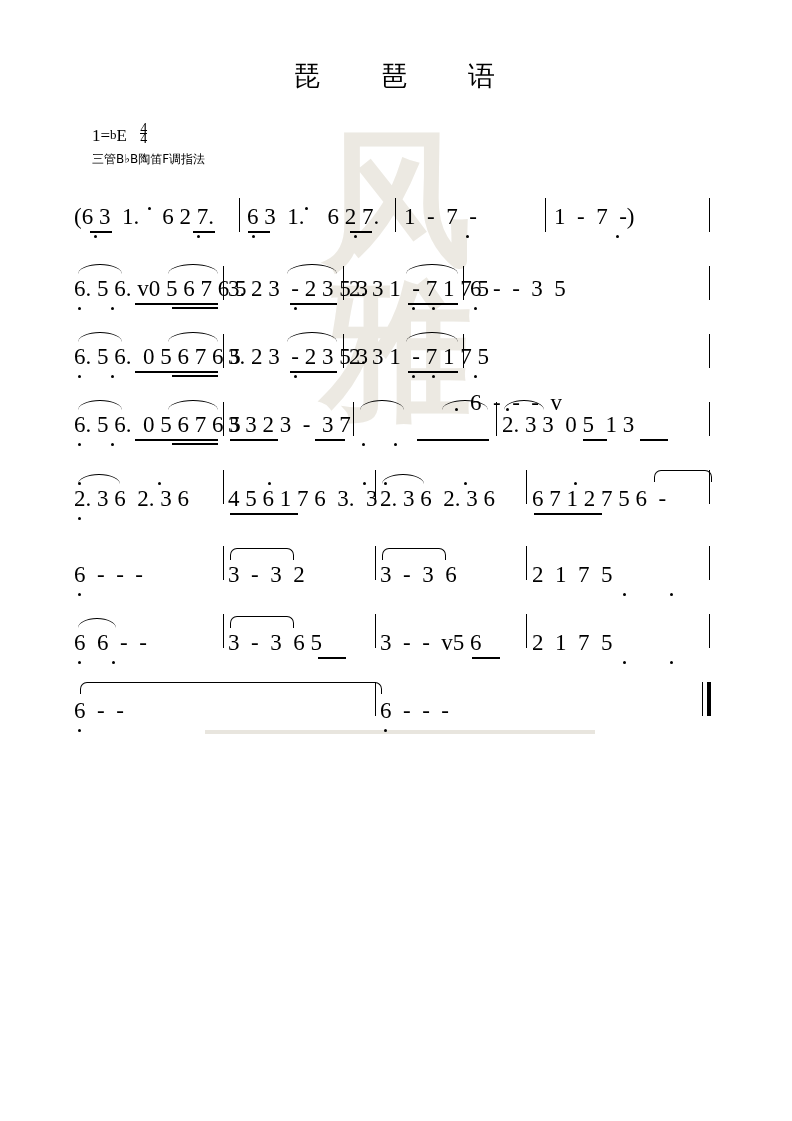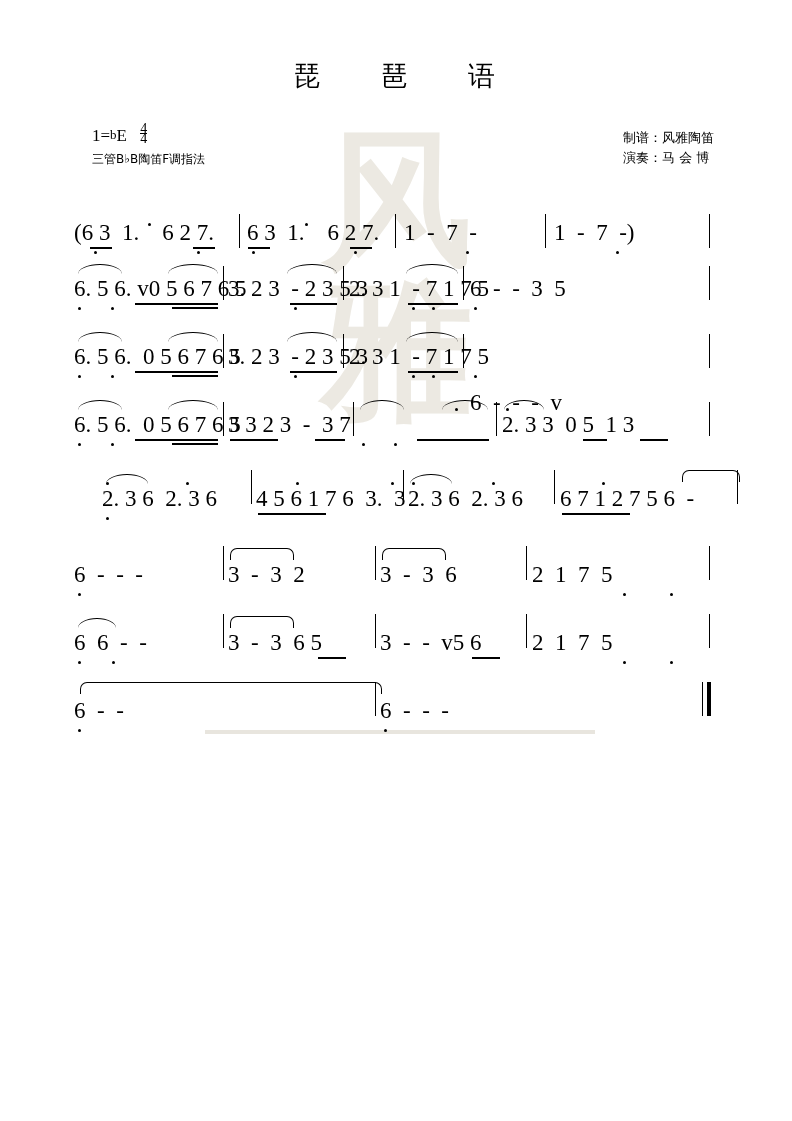--- a/index.html
+++ b/index.html
@@ -205,26 +205,22 @@
     <div class="key-line">
       <span>1=</span><span class="flat">b</span><span>E</span>
       <span class="meter">
         <span class="num">4</span>
         <span class="den">4</span>
       </span>
     </div>
     <div class="finger-line">三管B♭B陶笛F调指法</div>
   </div>
 
-  <div class="credits">
-    <div>制谱：风雅陶笛</div>
-    <div>演奏：马 会 博</div>
-  </div>
-
-  <div class="row" style="top:212px;text-decoration:underline;">
+
+  <div class="row" style="top:196px;text-decoration:underline;">
     <div class="notes" style="left:2px; top:8px;">(6 3  1.    6 2 7.</div>
     <div class="beam" style="left:18px; top:35px; width:22px;"></div>
     <div class="dot" style="left:22px; top:39px;"></div>
     <div class="dot" style="left:76px; top:11px;"></div>
     <div class="beam" style="left:121px; top:35px; width:22px;"></div>
     <div class="dot" style="left:125px; top:39px;"></div>
 
     <div class="bar" style="left:167px;"></div>
     <div class="notes" style="left:175px; top:8px;">6 3  1.    6 2 7.</div>
     <div class="beam" style="left:176px; top:35px; width:22px;"></div>
@@ -323,21 +319,21 @@
 
     <div class="bar" style="left:424px;"></div>
     <div class="slur" style="left:432px; top:0px; width:40px;"></div>
     <div class="notes" style="left:430px; top:12px;">2. 3 3  0 5  1 3</div>
     <div class="dot" style="left:434px; top:8px;"></div>
     <div class="beam" style="left:511px; top:39px; width:24px;"></div>
     <div class="beam" style="left:568px; top:39px; width:28px;"></div>
     <div class="bar" style="left:637px;"></div>
   </div>
 
-  <div class="row" style="top:468px;margin-left:28px;">
+  <div class="row" style="top:468px;">
     <div class="slur" style="left:6px; top:6px; width:42px;"></div>
     <div class="notes" style="left:2px; top:18px;">2. 3 6  2. 3 6</div>
     <div class="dot" style="left:6px; top:14px;"></div>
     <div class="dot" style="left:6px; top:49px;"></div>
     <div class="dot" style="left:86px; top:14px;"></div>
 
     <div class="bar" style="left:151px;"></div>
     <div class="notes" style="left:156px; top:18px;">4 5 6 1 7 6  3.  3</div>
     <div class="beam" style="left:158px; top:45px; width:68px;"></div>
     <div class="dot" style="left:196px; top:14px;"></div>

